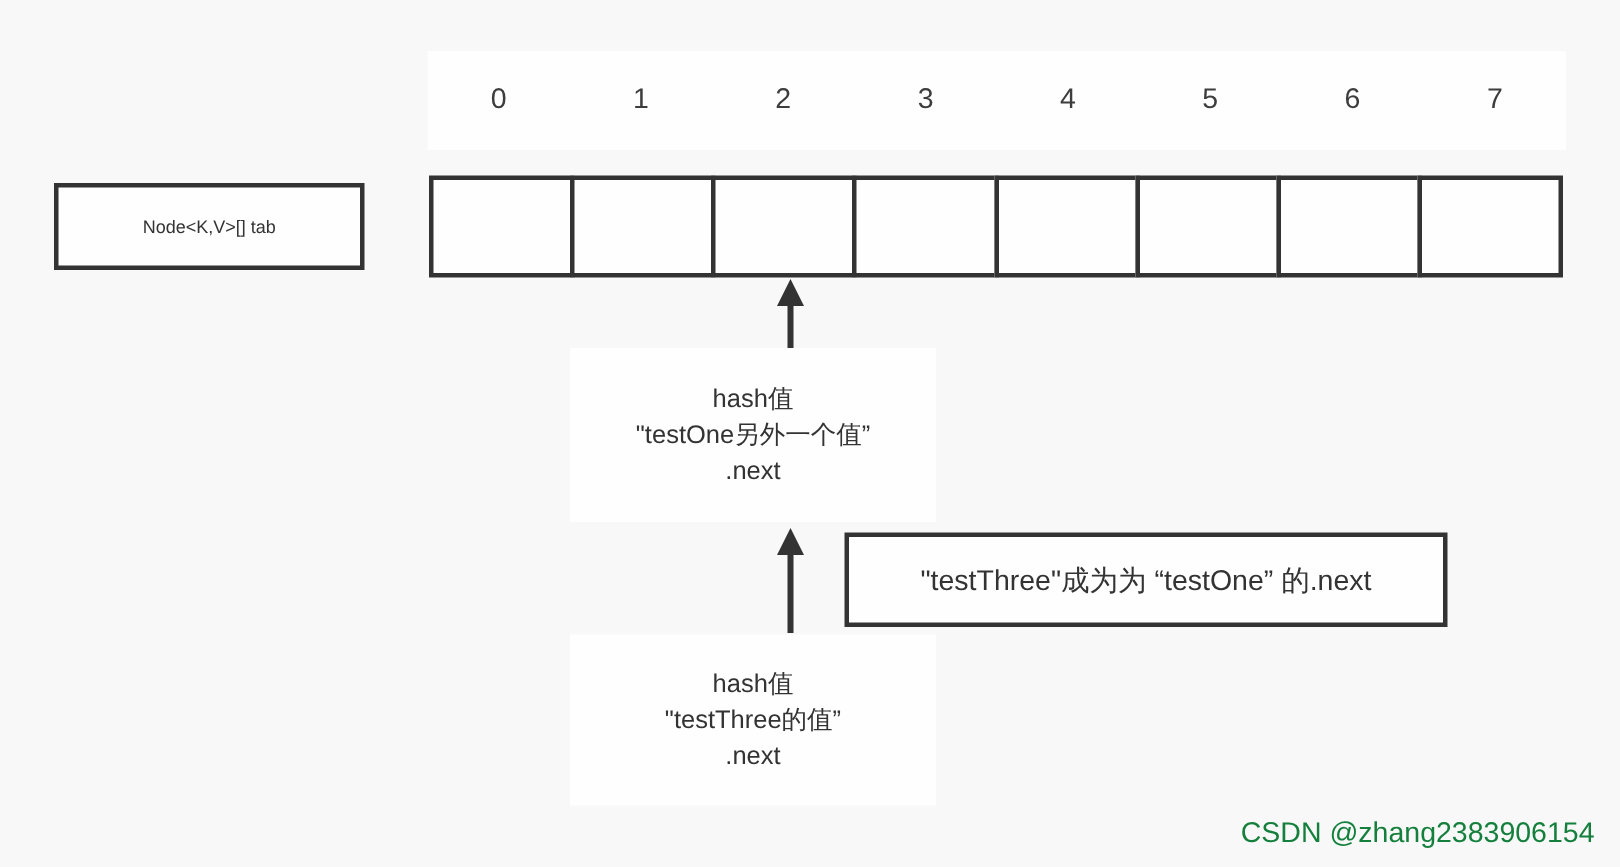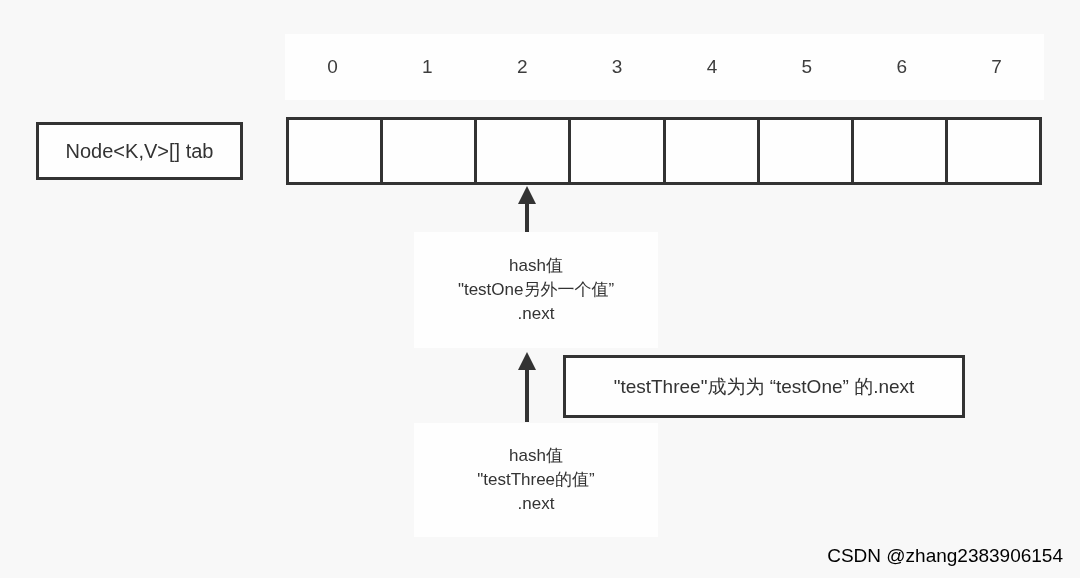--- a/index.html
+++ b/index.html
@@ -42,27 +42,27 @@
   .array-cell:first-child { margin-left: 0; }
   
   .label-box {
     position: absolute;
     left: 36px; top: 122px;
     width: 207px; height: 58px;
     box-sizing: border-box;
     background: #fefefe;
     border: 3px solid #333333;
     display: flex; align-items: center; justify-content: center;
-    font-size: 20px;
+    font-size: 12px;
     white-space: nowrap;
   }
   
   .node-box {
     position: absolute;
-    left: 414px;
+    left: 380px;
     width: 244px;
     background: #fefefe;
     display: flex; flex-direction: column; justify-content: center;
     text-align: center;
     font-size: 17px;
     line-height: 24px;
   }
   .node-one { top: 232px; height: 116px; }
   .node-three { top: 423px; height: 114px; }
   
@@ -91,21 +91,21 @@
     border: 3px solid #333333;
     display: flex; align-items: center; justify-content: center;
     font-size: 19px;
     white-space: nowrap;
   }
   
   .watermark {
     position: absolute;
     right: 17px; bottom: 11px;
     font-size: 19px;
-    color: #000000;
+    color: #15803d;
   }
 </style>
 </head>
 <body>
 
 <div class="canvas">
 
   <div class="index-band">
     <div class="index-cell">0</div>
     <div class="index-cell">1</div>

